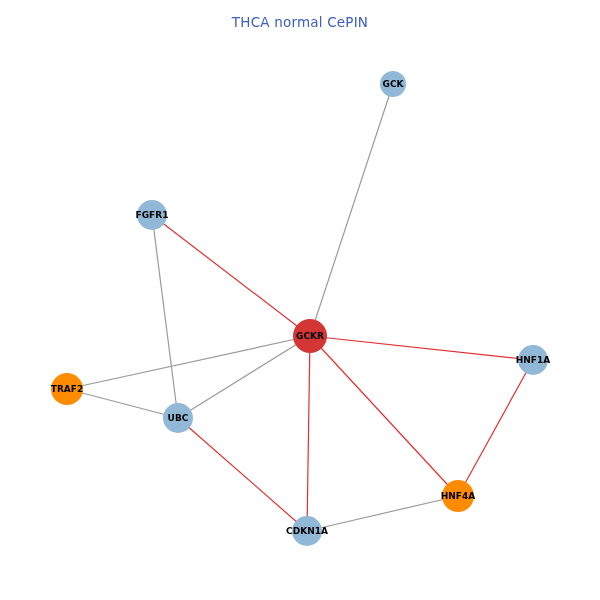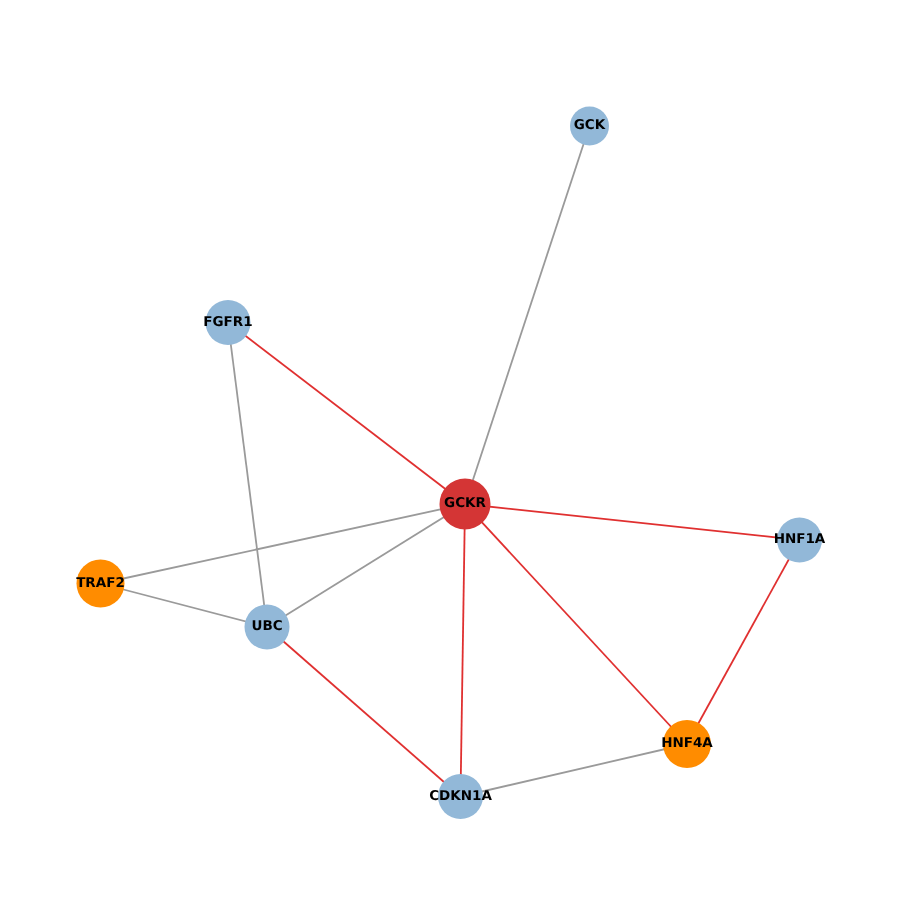--- a/index.html
+++ b/index.html
@@ -36,20 +36,21 @@
     font-size: 9px;
     font-weight: bold;
     fill: #000000;
     pointer-events: none;
   }
 </style>
 </head>
 <body>
 
 <div class="plot-canvas">
+  <div class="plot-title">THCA normal CePIN</div>
   <svg class="network" id="network-svg" width="600" height="600" viewBox="0 0 600 600">
       <line x1="393" y1="84" x2="310" y2="336" stroke="#9a9a9a" stroke-width="1.2"></line>
       <line x1="152" y1="215" x2="310" y2="336" stroke="#e03030" stroke-width="1.2"></line>
       <line x1="152" y1="215" x2="178" y2="418" stroke="#9a9a9a" stroke-width="1.2"></line>
       <line x1="67" y1="389" x2="178" y2="418" stroke="#9a9a9a" stroke-width="1.2"></line>
       <line x1="67" y1="389" x2="310" y2="336" stroke="#9a9a9a" stroke-width="1.2"></line>
       <line x1="178" y1="418" x2="310" y2="336" stroke="#9a9a9a" stroke-width="1.2"></line>
       <line x1="178" y1="418" x2="307" y2="531" stroke="#e03030" stroke-width="1.2"></line>
       <line x1="310" y1="336" x2="307" y2="531" stroke="#e03030" stroke-width="1.2"></line>
       <line x1="310" y1="336" x2="458" y2="496" stroke="#e03030" stroke-width="1.2"></line>

